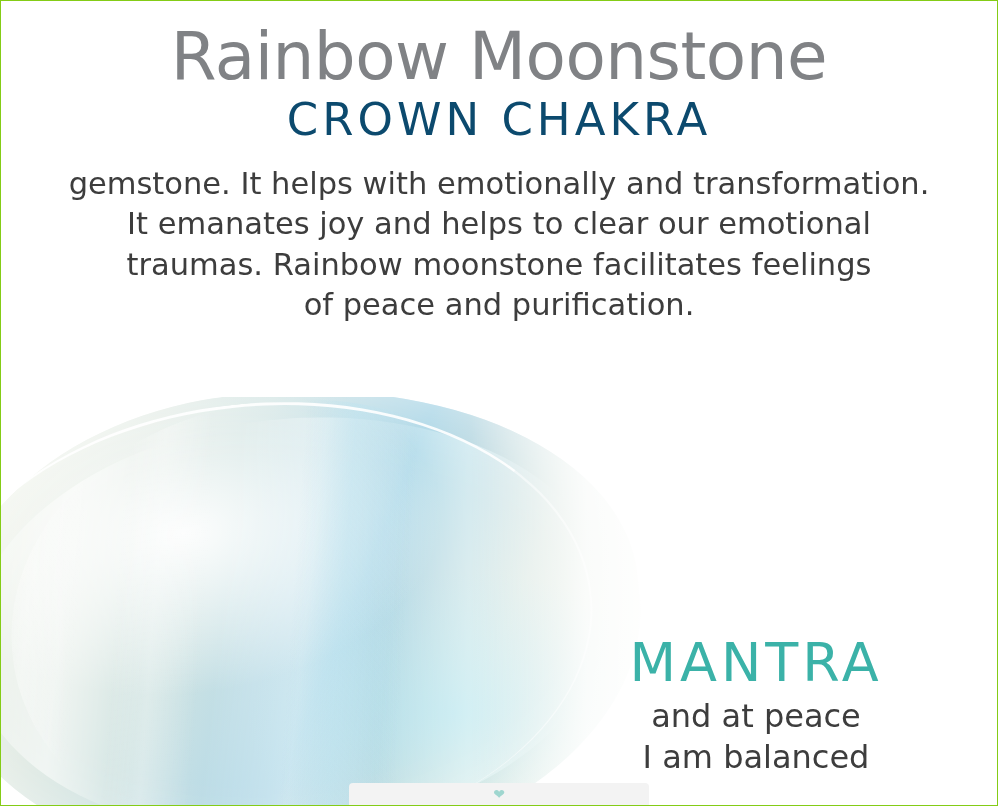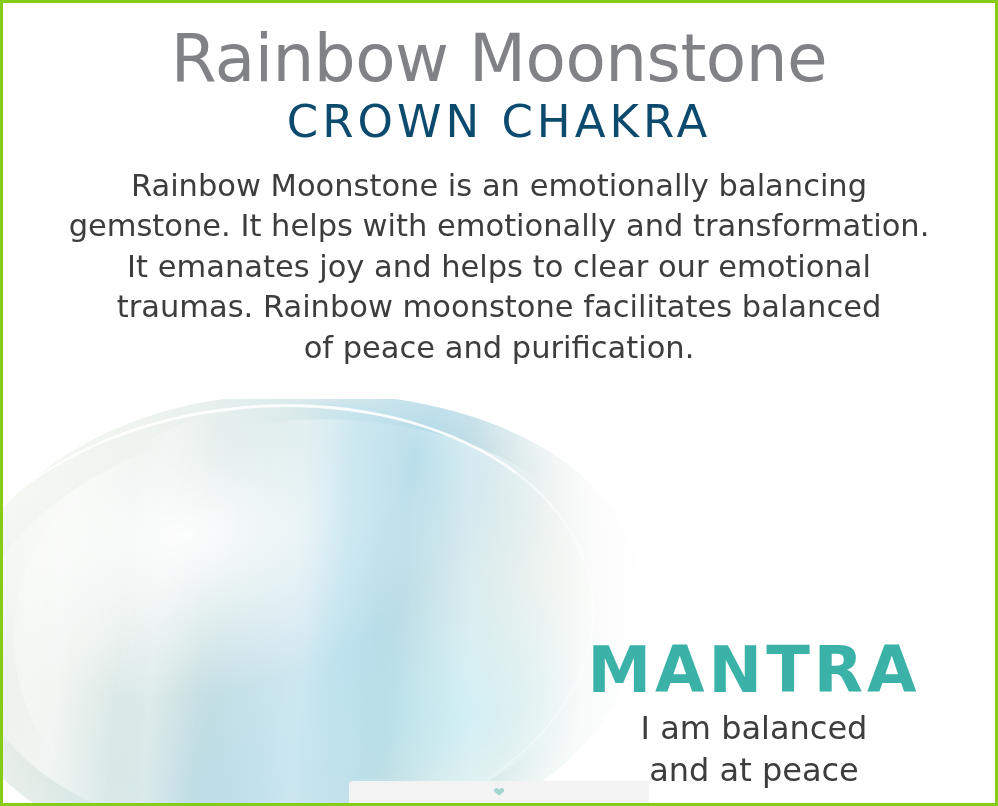--- a/index.html
+++ b/index.html
@@ -11,21 +11,21 @@
     width: 998px;
     height: 806px;
     overflow: hidden;
     font-family: "Liberation Sans", sans-serif;
   }
   .card {
     position: relative;
     width: 998px;
     height: 806px;
     box-sizing: border-box;
-    border: 3px solid #84cc16;
+    border: 1px solid #84cc16;
     background: #ffffff;
     overflow: hidden;
   }
   .inner {
     position: relative;
     width: 100%;
     height: 100%;
     overflow: hidden;
     background: #ffffff;
   }
@@ -149,25 +149,25 @@
 
   
   .mantra-block {
     position: absolute;
     right: 26px;
     top: 634px;
     width: 430px;
     text-align: center;
   }
   .mantra-title {
-    font-size: 64px;
+    font-size: 54px;
     line-height: 1.05;
     color: #3bb2a8;
     letter-spacing: 4px;
-    font-weight: 700;
+    font-weight: 400;
     font-family: "DejaVu Sans", sans-serif;
   }
   .mantra-text {
     margin-top: 4px;
     font-size: 32px;
     line-height: 1.3;
     color: #3d3d3d;
     font-family: "DejaVu Sans", sans-serif;
   }
   .mantra-text .line { display: block; white-space: nowrap; }
@@ -198,38 +198,37 @@
 </head>
 <body>
 
 <div class="card">
   <div class="inner">
 
     <h1 class="title">Rainbow Moonstone</h1>
     <h2 class="subtitle">CROWN CHAKRA</h2>
 
     <div class="description">
-      <span class="line">Rainbow Moonstone is an emotionally balancing</span>
       <span class="line">gemstone. It helps with emotionally and transformation.</span>
       <span class="line">It emanates joy and helps to clear our emotional</span>
-      <span class="line">traumas. Rainbow moonstone facilitates balanced</span>
+      <span class="line">traumas. Rainbow moonstone facilitates feelings</span>
       <span class="line">of peace and purification.</span>
     </div>
 
     <div class="photo">
       <div class="stone"></div>
       <div class="stone-edge"></div>
       <div class="photo-fade-right"></div>
     </div>
 
     <div class="mantra-block">
       <div class="mantra-title">MANTRA</div>
       <div class="mantra-text">
+        <span class="line">and at peace</span>
         <span class="line">I am balanced</span>
-        <span class="line">and at peace</span>
       </div>
     </div>
 
     <div class="watermark">
       <span class="watermark-mark">❤</span>
     </div>
 
   </div>
 </div>
 

